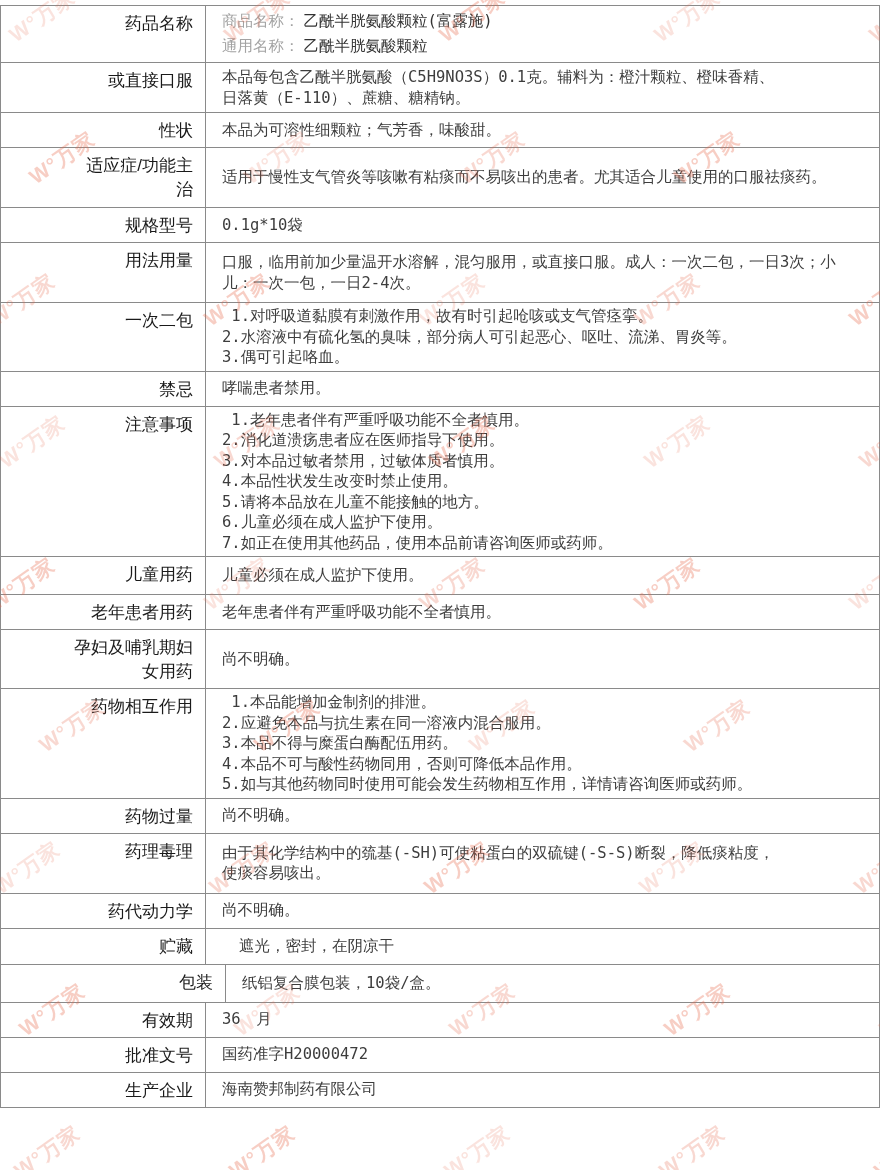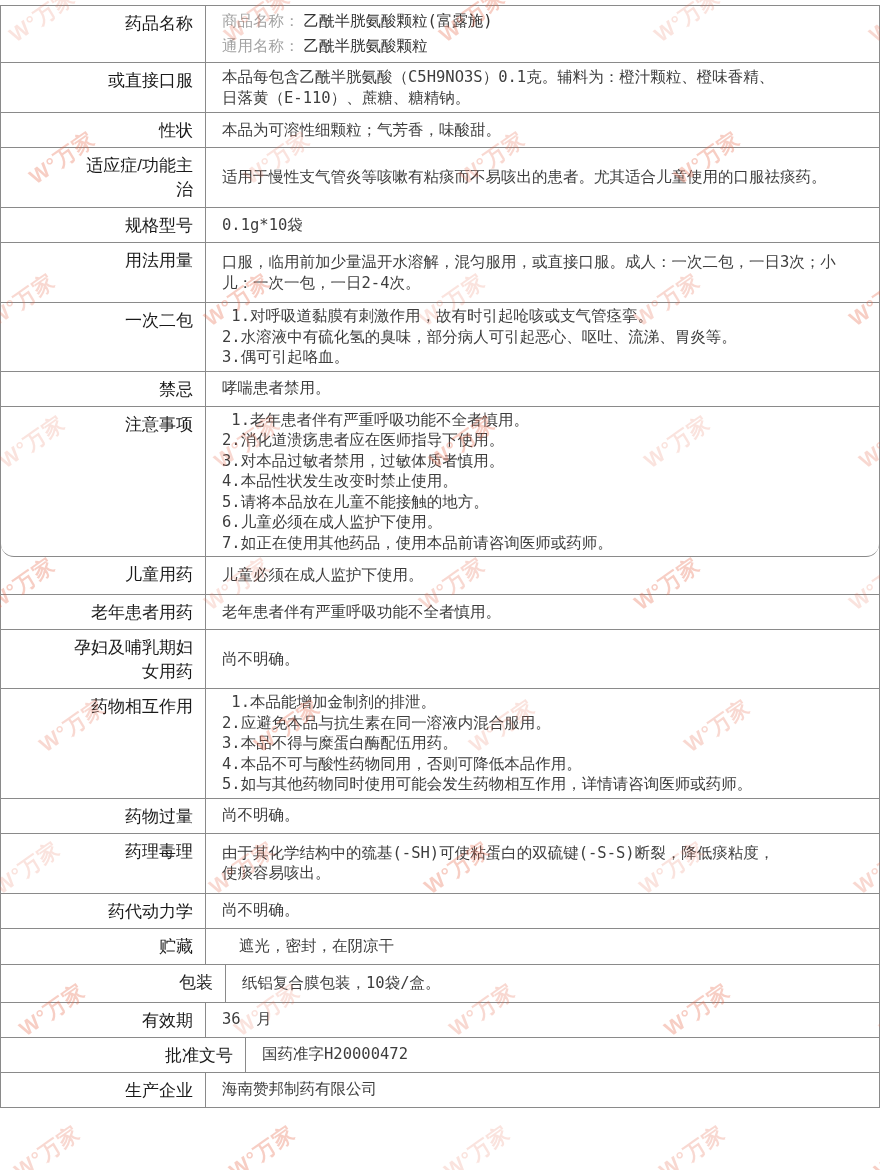--- a/index.html
+++ b/index.html
@@ -145,21 +145,21 @@
         </div>
       </div>
       <div class="row" style="min-height: 27px;">
         <div class="label-cell">
           <span class="label-text">禁忌</span>
         </div>
         <div class="content-cell">
           <div class="content-text">哮喘患者禁用。</div>
         </div>
       </div>
-      <div class="row" style="min-height: 147px; border-radius: 13px;">
+      <div class="row" style="min-height: 147px;">
         <div class="label-cell">
           <span class="label-text">注意事项</span>
         </div>
         <div class="content-cell">
           <div class="content-text"> 1.老年患者伴有严重呼吸功能不全者慎用。
 2.消化道溃疡患者应在医师指导下使用。
 3.对本品过敏者禁用，过敏体质者慎用。
 4.本品性状发生改变时禁止使用。
 5.请将本品放在儿童不能接触的地方。
 6.儿童必须在成人监护下使用。
@@ -244,21 +244,21 @@
         </div>
       </div>
       <div class="row" style="min-height: 26px;">
         <div class="label-cell">
           <span class="label-text">有效期</span>
         </div>
         <div class="content-cell">
           <div class="content-text">36　月</div>
         </div>
       </div>
-      <div class="row" style="min-height: 28px; padding-left: 40px;">
+      <div class="row" style="min-height: 28px;">
         <div class="label-cell">
           <span class="label-text">批准文号</span>
         </div>
         <div class="content-cell">
           <div class="content-text">国药准字H20000472</div>
         </div>
       </div>
       <div class="row" style="min-height: 34px;">
         <div class="label-cell">
           <span class="label-text">生产企业</span>

